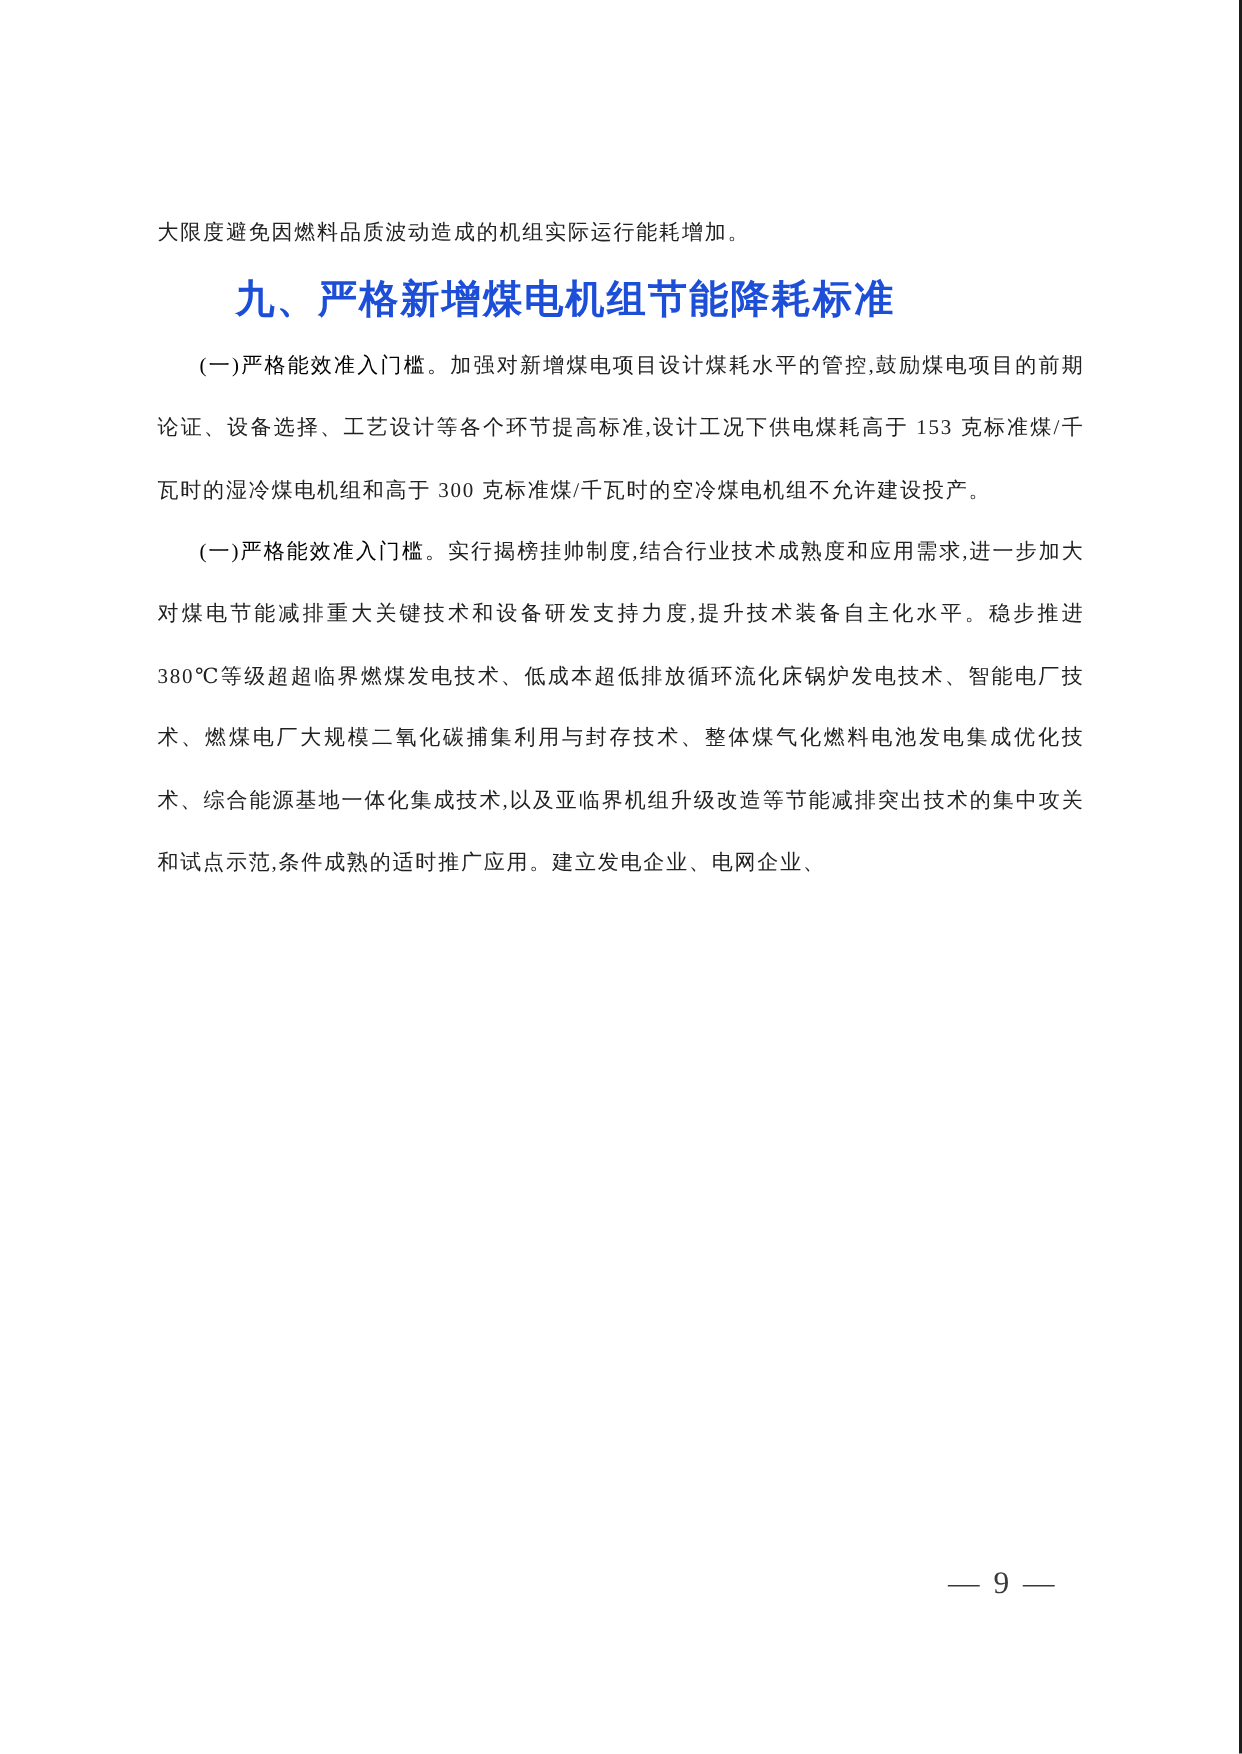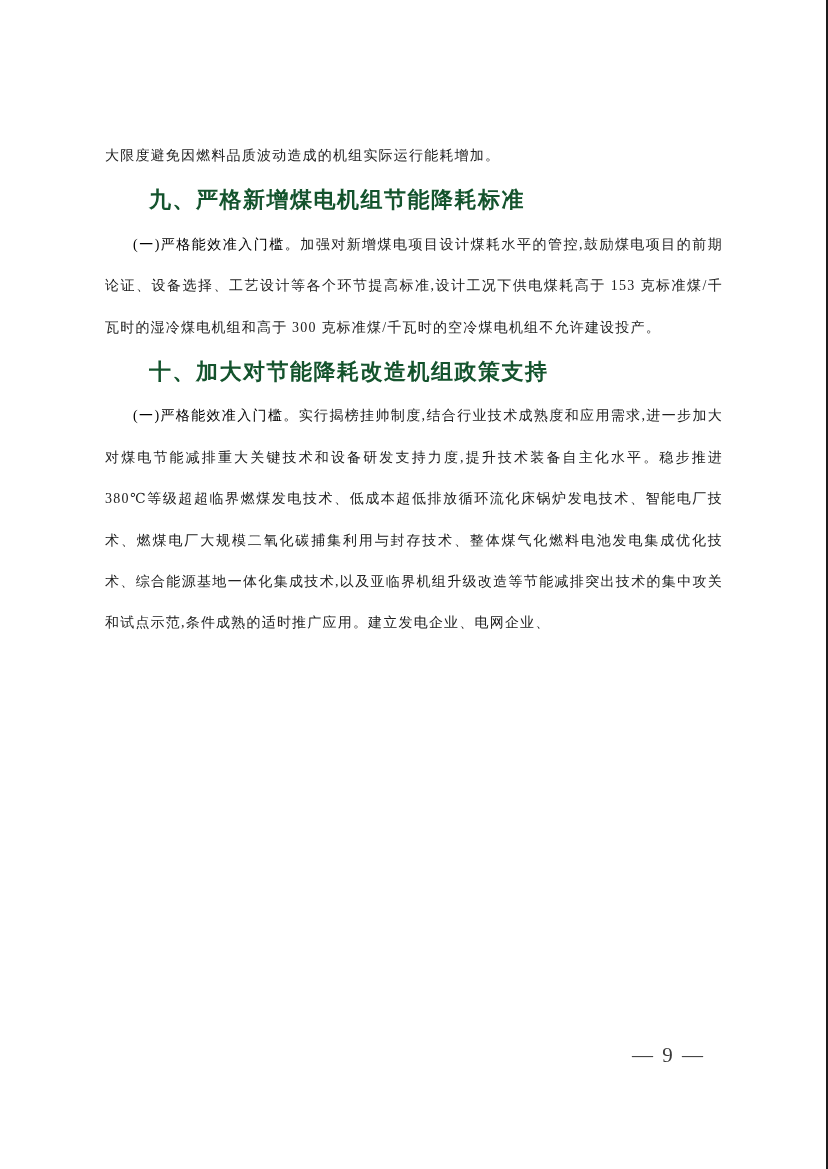--- a/index.html
+++ b/index.html
@@ -40,25 +40,25 @@
   .body-par.indent {
     text-indent: 2em;
   }
   .lead {
     color: #000000;
   }
   .sec-heading {
     margin: 3px 0 3px 0;
     font-family: "Liberation Sans", "DejaVu Sans", sans-serif;
     font-weight: bold;
-    font-size: 22px;
+    font-size: 26px;
     line-height: 41.4px;
     letter-spacing: 1.5px;
     text-indent: 2em;
-    color: #14532d;
+    color: #1d4ed8;
   }
   .page-number {
     position: absolute;
     top: 1042px;
     right: 123px;
     font-size: 21px;
     line-height: 26px;
     letter-spacing: 2px;
     color: #3a3a3a;
     font-family: "Liberation Serif", "DejaVu Serif", serif;
@@ -69,21 +69,20 @@
 
 <div class="doc-body">
 
   <p class="body-par">大限度避免因燃料品质波动造成的机组实际运行能耗增加。</p>
 
   <h2 class="sec-heading">九、严格新增煤电机组节能降耗标准</h2>
 
   <p class="body-par indent"><span class="lead">(一)严格能效准入门槛。</span><span>加强对新增煤电项目设计煤耗水平的管控,鼓励煤电项目的前期论证、设备选择、工艺设计等各个环节提高标准,设计工况下供电煤耗高于 153 克标准煤/千瓦时的湿冷煤电机组和高于 300 克标准煤/千瓦时的空冷煤电机组不允许建设投产。</span></p>
 
 
-  <h2 class="sec-heading">十、加大对节能降耗改造机组政策支持</h2>
 
   <p class="body-par indent"><span class="lead">(一)严格能效准入门槛。</span><span>实行揭榜挂帅制度,结合行业技术成熟度和应用需求,进一步加大对煤电节能减排重大关键技术和设备研发支持力度,提升技术装备自主化水平。稳步推进 380℃等级超超临界燃煤发电技术、低成本超低排放循环流化床锅炉发电技术、智能电厂技术、燃煤电厂大规模二氧化碳捕集利用与封存技术、整体煤气化燃料电池发电集成优化技术、综合能源基地一体化集成技术,以及亚临界机组升级改造等节能减排突出技术的集中攻关和试点示范,条件成熟的适时推广应用。建立发电企业、电网企业、</span></p>
 
 </div>
 
 <div class="page-number">— 9 —</div>
 
 <div class="scan-edge-right"></div>
 
 </body></html>

